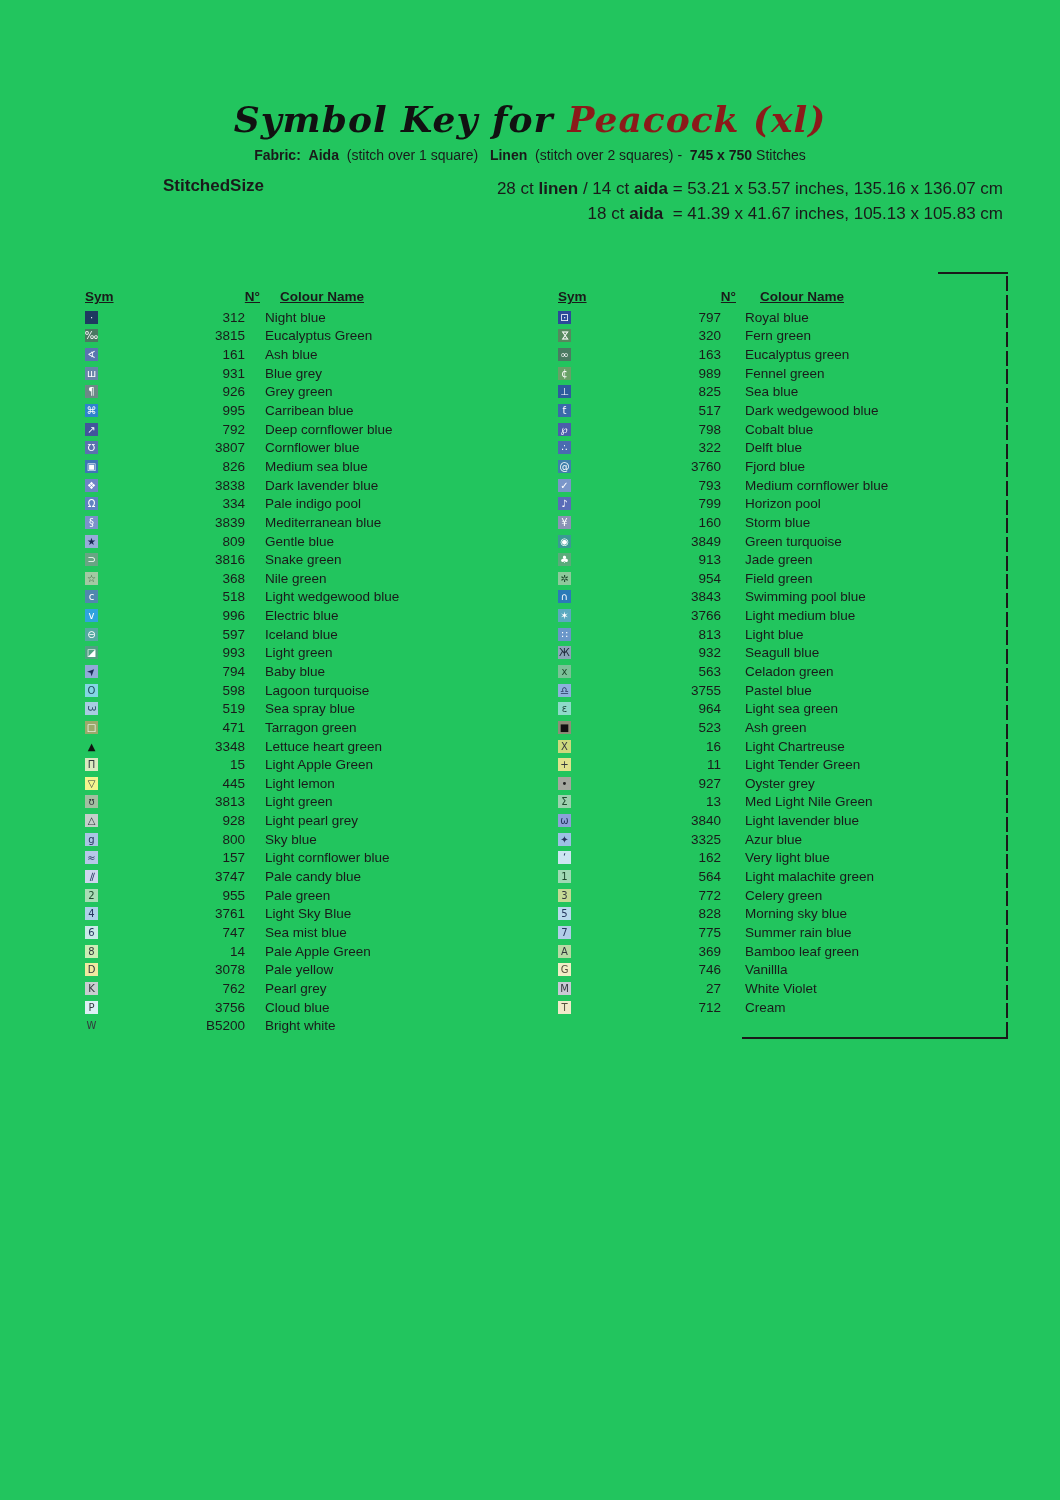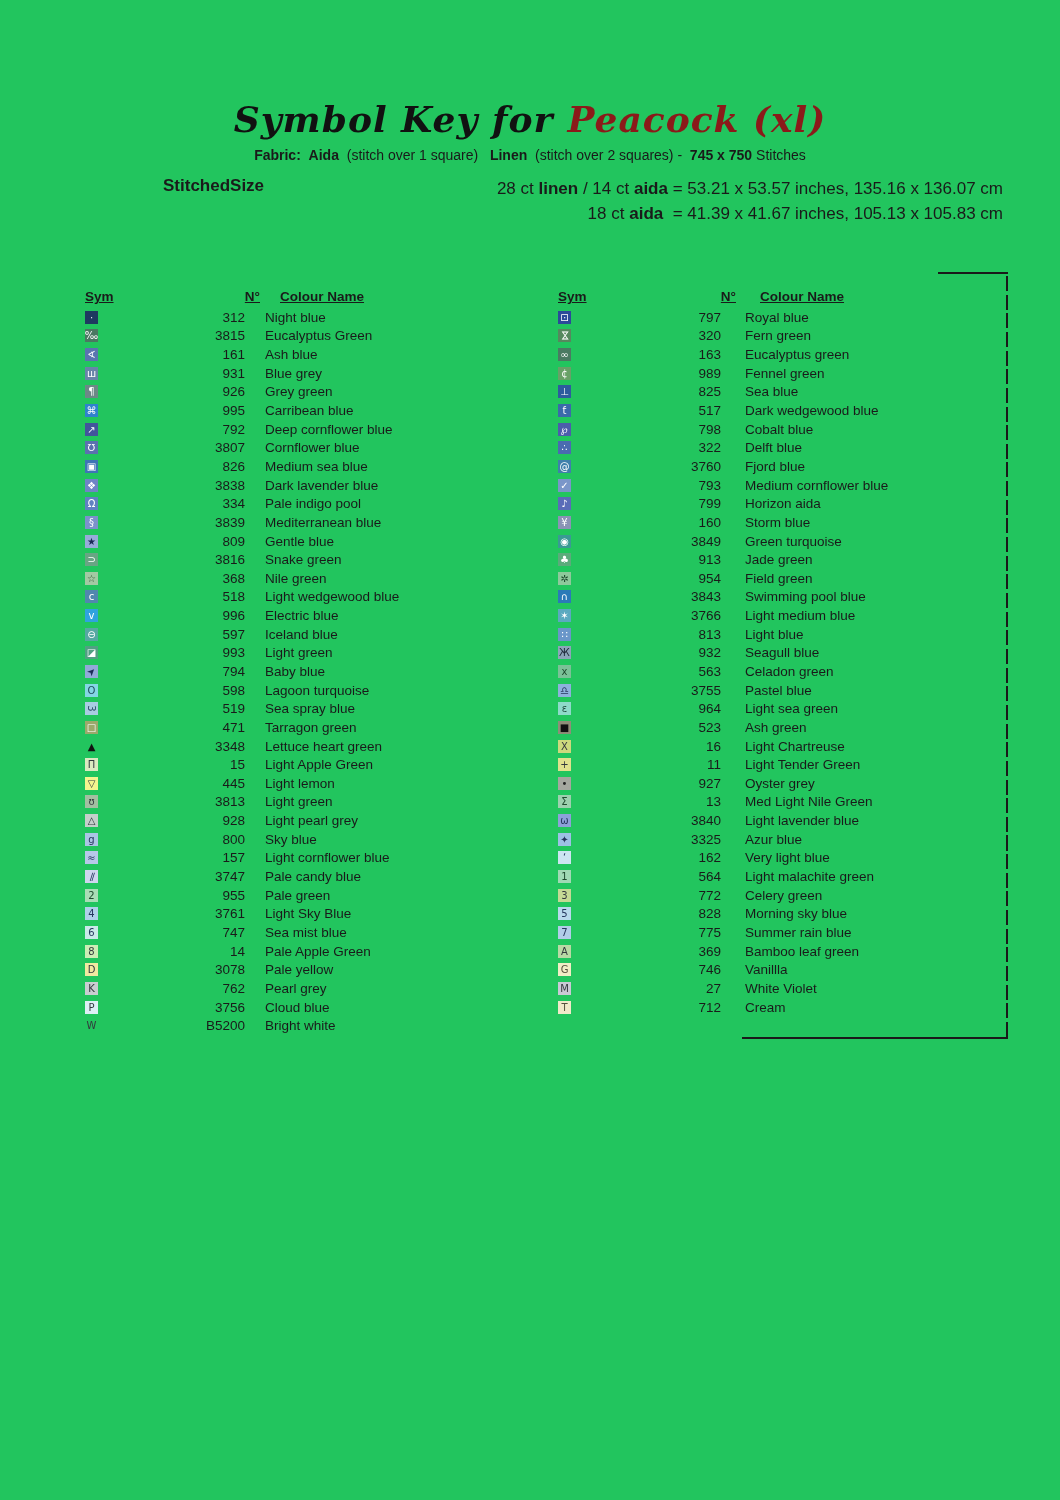--- a/index.html
+++ b/index.html
@@ -411,21 +411,21 @@
             <span class="glyph">✓</span>
           </span>
           <span class="num">793</span>
           <span class="cname">Medium cornflower blue</span>
         </div>
         <div class="krow">
           <span class="sym" style="background: rgb(90, 108, 184); color: rgb(255, 255, 255);">
             <span class="glyph">♪</span>
           </span>
           <span class="num">799</span>
-          <span class="cname">Horizon aida</span>
+          <span class="cname">Horizon pool</span>
         </div>
         <div class="krow">
           <span class="sym" style="background: rgb(138, 147, 181); color: rgb(255, 255, 255);">
             <span class="glyph">¥</span>
           </span>
           <span class="num">160</span>
           <span class="cname">Storm blue</span>
         </div>
         <div class="krow">
           <span class="sym" style="background: rgb(58, 154, 148); color: rgb(255, 255, 255);">

